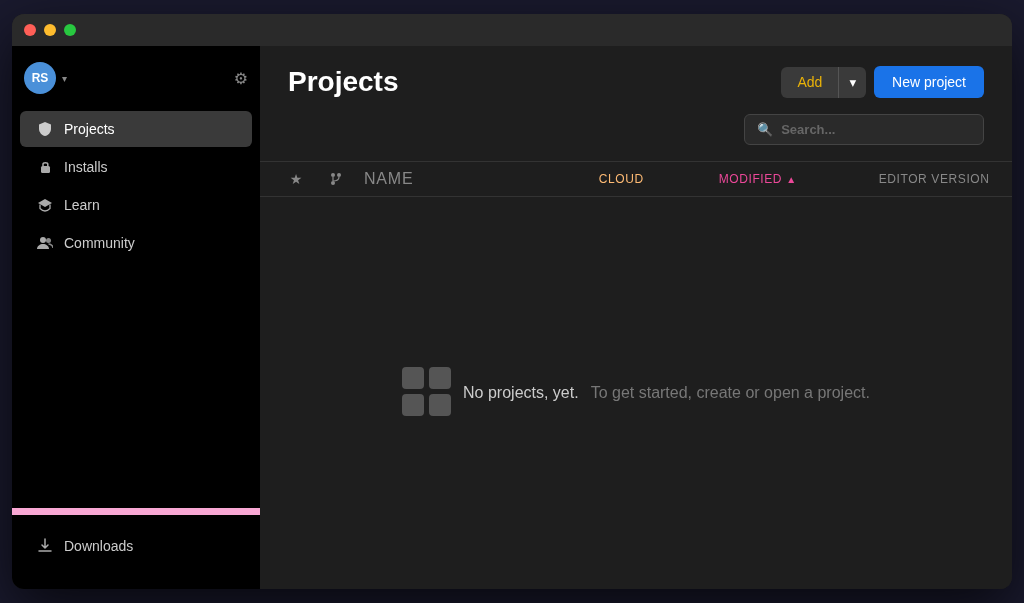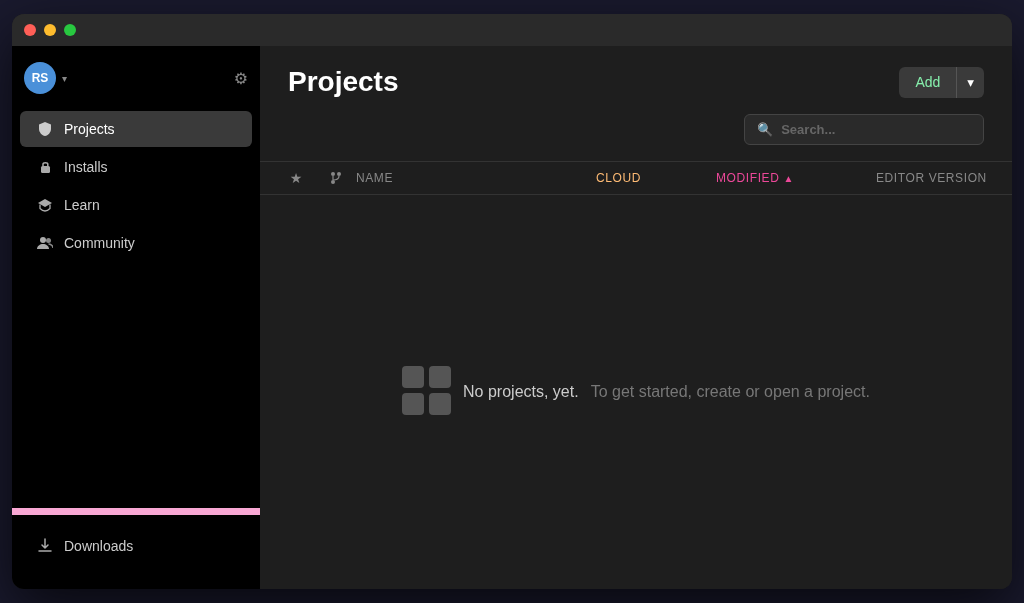--- a/index.html
+++ b/index.html
@@ -170,21 +170,21 @@
 
     .btn-add-group {
       display: flex;
       align-items: stretch;
       border-radius: 6px;
       overflow: hidden;
     }
 
     .btn-add {
       background: #3a3a3a;
-      color: #86efac;
+      color: #eab308;
       border: none;
       padding: 0 16px;
       font-size: 14px;
       cursor: pointer;
       display: flex;
       align-items: center;
     }
 
     .btn-add-dropdown {
       background: #3a3a3a;
@@ -278,24 +278,25 @@
       display: flex;
       align-items: center;
       justify-content: center;
       color: #888;
       font-size: 14px;
     }
 
     .col-name {
       flex: 2;
       color: #888;
-      font-size: 12px;
+      font-size: 16px;
       font-weight: 500;
       letter-spacing: 0.05em;
       text-transform: uppercase;
+      margin-left: 8px;
     }
 
     .col-cloud {
       width: 120px;
       color: #fdba74;
       font-size: 12px;
       font-weight: 500;
       letter-spacing: 0.05em;
       text-transform: uppercase;
     }
@@ -440,20 +441,21 @@
 
       <div class="panel-header">
         <h1 class="page-title">Projects</h1>
         <div class="header-actions">
           <div class="btn-add-group">
             <button class="btn-add">Add</button>
             <button class="btn-add-dropdown">
               <span>▾</span>
             </button>
           </div>
+          <button class="btn-new-project">New project</button>
         </div>
       </div>
 
       <div class="search-area">
         <div class="search-box">
           <span class="search-icon">🔍</span>
           <input class="search-input" type="text" placeholder="Search..." style="">
         </div>
       </div>
 

